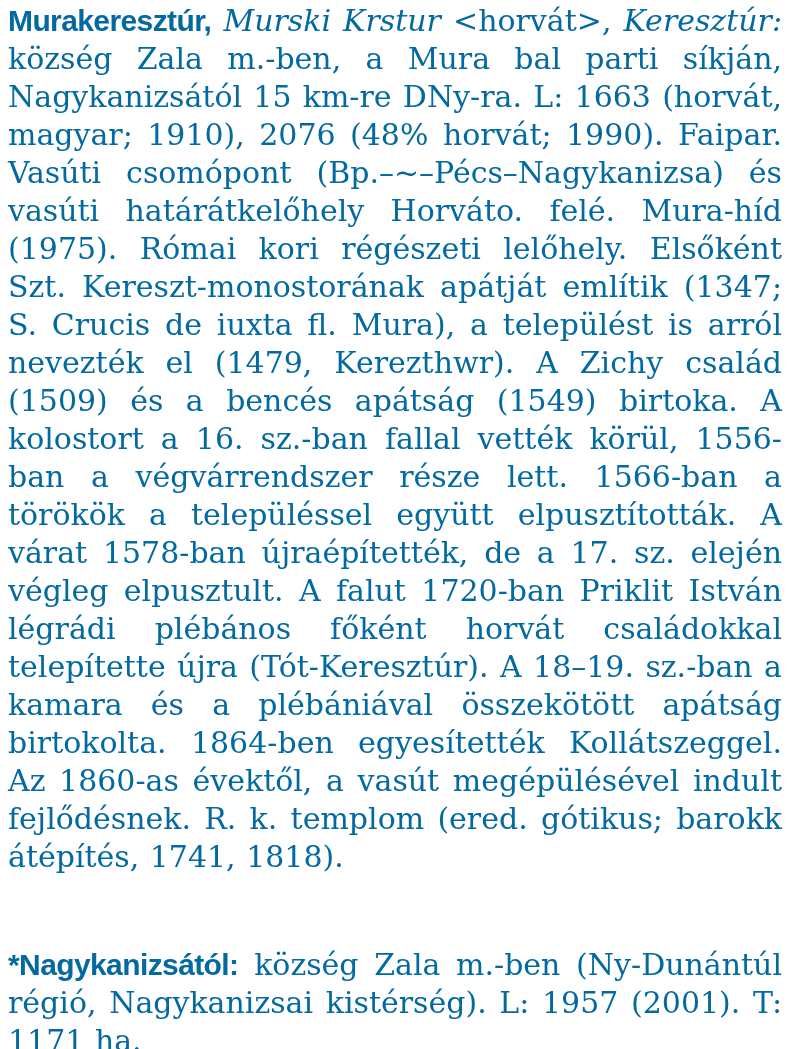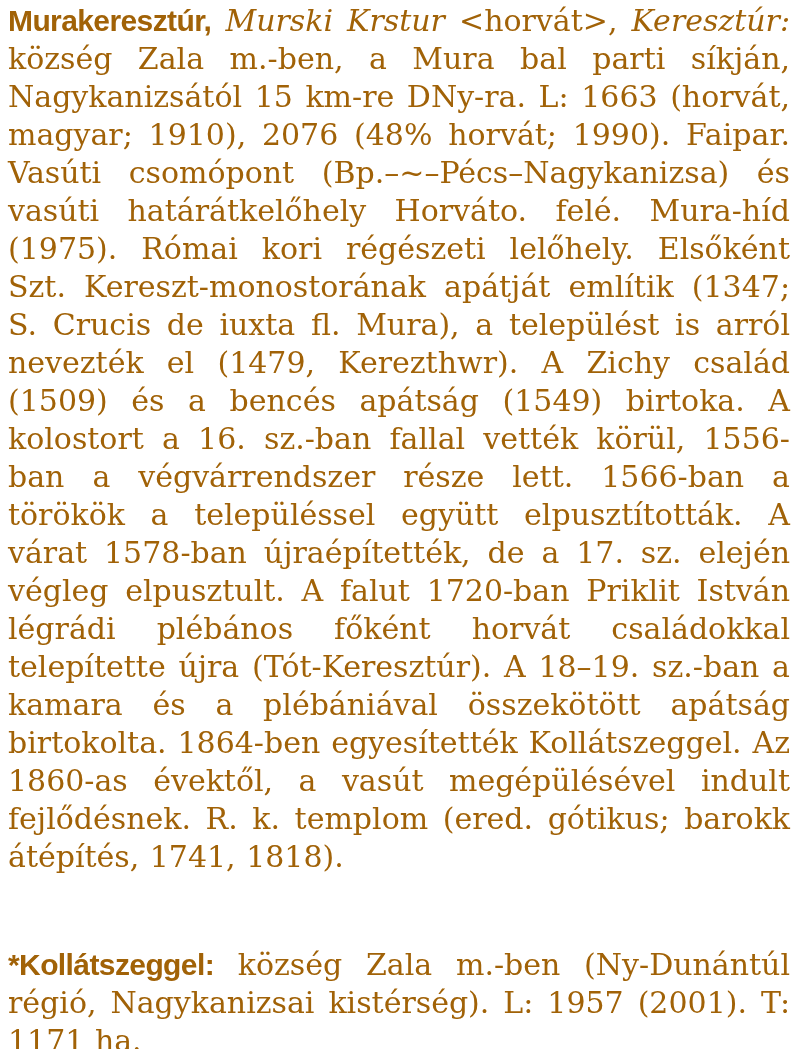--- a/index.html
+++ b/index.html
@@ -9,23 +9,23 @@
   }
   body {
     width: 798px;
     height: 1049px;
     overflow: hidden;
   }
   .page {
     box-sizing: border-box;
     width: 798px;
     height: 1049px;
-    padding: 2px 8px 0 8px;
+    padding: 2px 16px 0 8px;
     background: #ffffff;
-    color: #a16207;
+    color: #0369a1;
     font-family: "DejaVu Serif", "Liberation Serif", serif;
     font-size: 30px;
     line-height: 38px;
   }
   .entry {
     margin: 0;
     text-align: justify;
     text-align-last: left;
     word-spacing: 1px;
   }
@@ -47,15 +47,15 @@
     font-style: normal;
   }
 </style>
 </head>
 <body>
 
 <main class="page">
 
   <p class="entry primary"><b class="headword">Murakeresztúr,</b> <i class="name-variant">Murski Krstur</i> <span class="lang-note">&lt;horvát&gt;,</span> <i class="name-variant">Kereszt­úr:</i> <span class="body-text">község Zala m.-ben, a Mura bal parti síkján, Nagykanizsától 15 km-re DNy-ra. L: 1663 (horvát, magyar; 1910), 2076 (48% horvát; 1990). Faipar. Vasúti csomópont (Bp.–~–Pécs–Nagykanizsa) és vasúti határátkelőhely Horváto. felé. Mura-híd (1975). Római kori régészeti lelőhely. Elsőként Szt. Kereszt-monostorának apátját említik (1347; S. Crucis de iuxta fl. Mura), a települést is arról ne­vezték el (1479, Kerezthwr). A Zichy család (1509) és a bencés apátság (1549) birtoka. A kolostort a 16. sz.-ban fallal vették körül, 1556-ban a végvár­rendszer része lett. 1566-ban a törökök a település­sel együtt elpusztították. A várat 1578-ban újraépí­tették, de a 17. sz. elején végleg elpusztult. A falut 1720-ban Priklit István légrádi plébános főként horvát családokkal telepítette újra (Tót-Keresztúr). A 18–19. sz.-ban a kamara és a plébániával össze­kötött apátság birtokolta. 1864-ben egyesítették Kollátszeggel. Az 1860-as évektől, a vasút megépü­lésével indult fejlődésnek. R. k. templom (ered. gó­tikus; barokk átépítés, 1741, 1818).</span></p>
 
-  <p class="entry secondary"><b class="headword">*Kollátszeggel:</b> <span class="body-text">község Zala m.-ben (Ny-Dunántúl régió, Nagykanizsai kistérség). L: 1957 (2001). T: 1171 ha.</span></p>
+  <p class="entry secondary"><b class="headword">*Nagykanizsától:</b> <span class="body-text">község Zala m.-ben (Ny-Dunántúl régió, Nagykanizsai kistérség). L: 1957 (2001). T: 1171 ha.</span></p>
 
 </main>
 
 </body></html>

